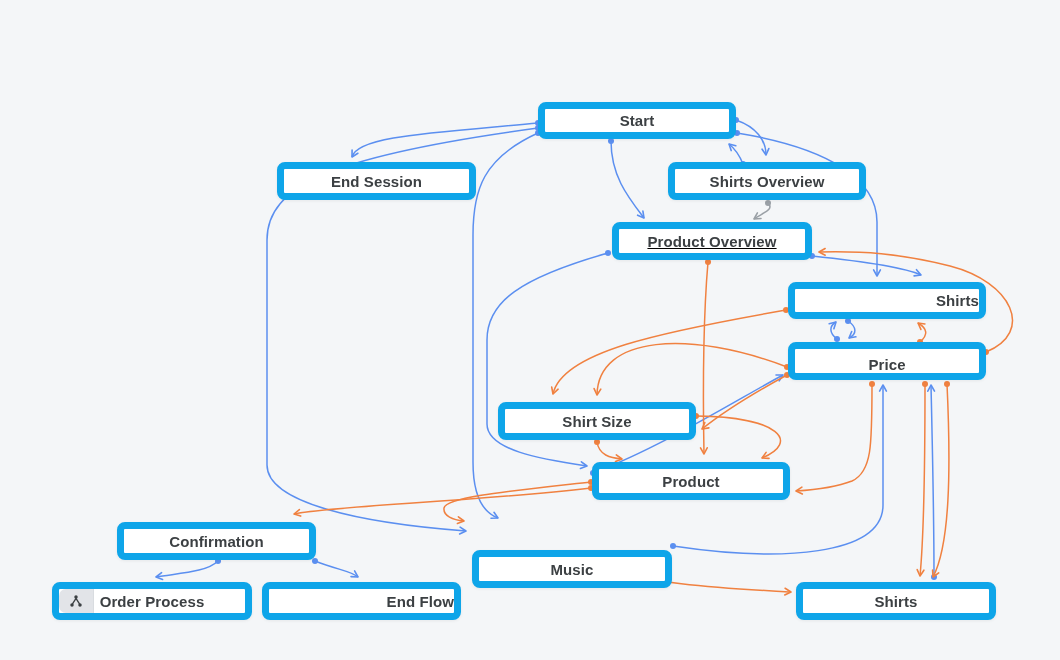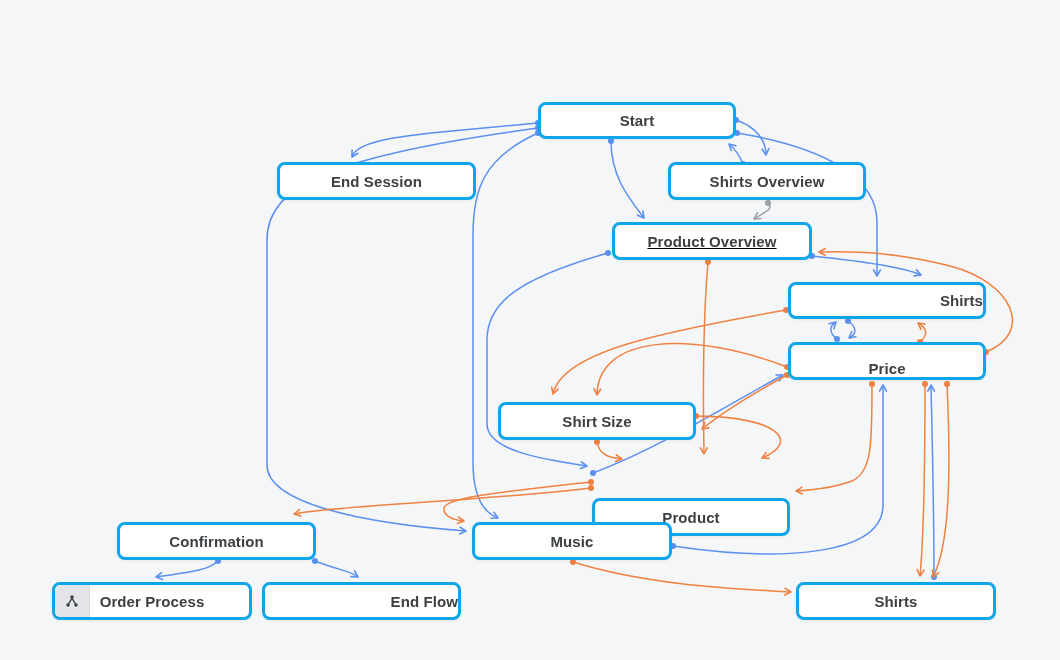--- a/index.html
+++ b/index.html
@@ -14,21 +14,21 @@
     overflow:hidden;
   }
   #edge-layer{
     position:absolute;left:0;top:0;width:1060px;height:660px;
   }
   .edge-line{fill:none;stroke-width:1.5px;}
   .edge-arrow{fill:none;stroke-width:1.6px;stroke-linecap:round;stroke-linejoin:round;}
   .node{
     position:absolute;
     background:#ffffff;
-    border:3px solid #0ea5e9;
+    border:7px solid #0ea5e9;
     border-radius:8px;
     box-shadow:0 1px 3px rgba(60,64,67,0.08);
     display:flex;align-items:center;justify-content:center;
     box-sizing:border-box;
     cursor:default;
   }
   .node .label{
     font-size:15px;
     font-weight:600;
     color:#3c4043;
@@ -219,27 +219,27 @@
       </div>
       <div class="node" style="left: 788px; top: 282px; width: 198px; height: 37px; justify-content: flex-end;">
         <span class="label">Shirts</span>
       </div>
       <div class="node" style="left: 788px; top: 342px; width: 198px; height: 38px; align-items: flex-end;">
         <span class="label">Price</span>
       </div>
       <div class="node" style="left: 498px; top: 402px; width: 198px; height: 38px; align-items: center;">
         <span class="label">Shirt Size</span>
       </div>
-      <div class="node" style="left: 592px; top: 462px; width: 198px; height: 38px; margin-top: 36px;">
+      <div class="node" style="left: 592px; top: 462px; width: 198px; height: 38px;">
         <span class="label">Product</span>
       </div>
       <div class="node" style="left: 117px; top: 522px; width: 199px; height: 38px;">
         <span class="label">Confirmation</span>
       </div>
-      <div class="node" style="left: 472px; top: 522px; width: 200px; height: 38px;">
+      <div class="node" style="left: 472px; top: 550px; width: 200px; height: 38px;">
         <span class="label">Music</span>
       </div>
       <div class="node" style="left: 52px; top: 582px; width: 200px; height: 38px; text-align: center;">
         <span class="icon-badge">
           <svg width="16" height="16" viewBox="0 0 24 24">
             <circle cx="12" cy="6" r="2.6" fill="#3c4043"></circle>
             <circle cx="6" cy="18" r="2.6" fill="#3c4043"></circle>
             <circle cx="18" cy="18" r="2.6" fill="#3c4043"></circle>
             <path d="M12 8 L7 16 M12 8 L17 16" stroke="#3c4043" stroke-width="2" stroke-linecap="round" fill="none"></path>
           </svg>

